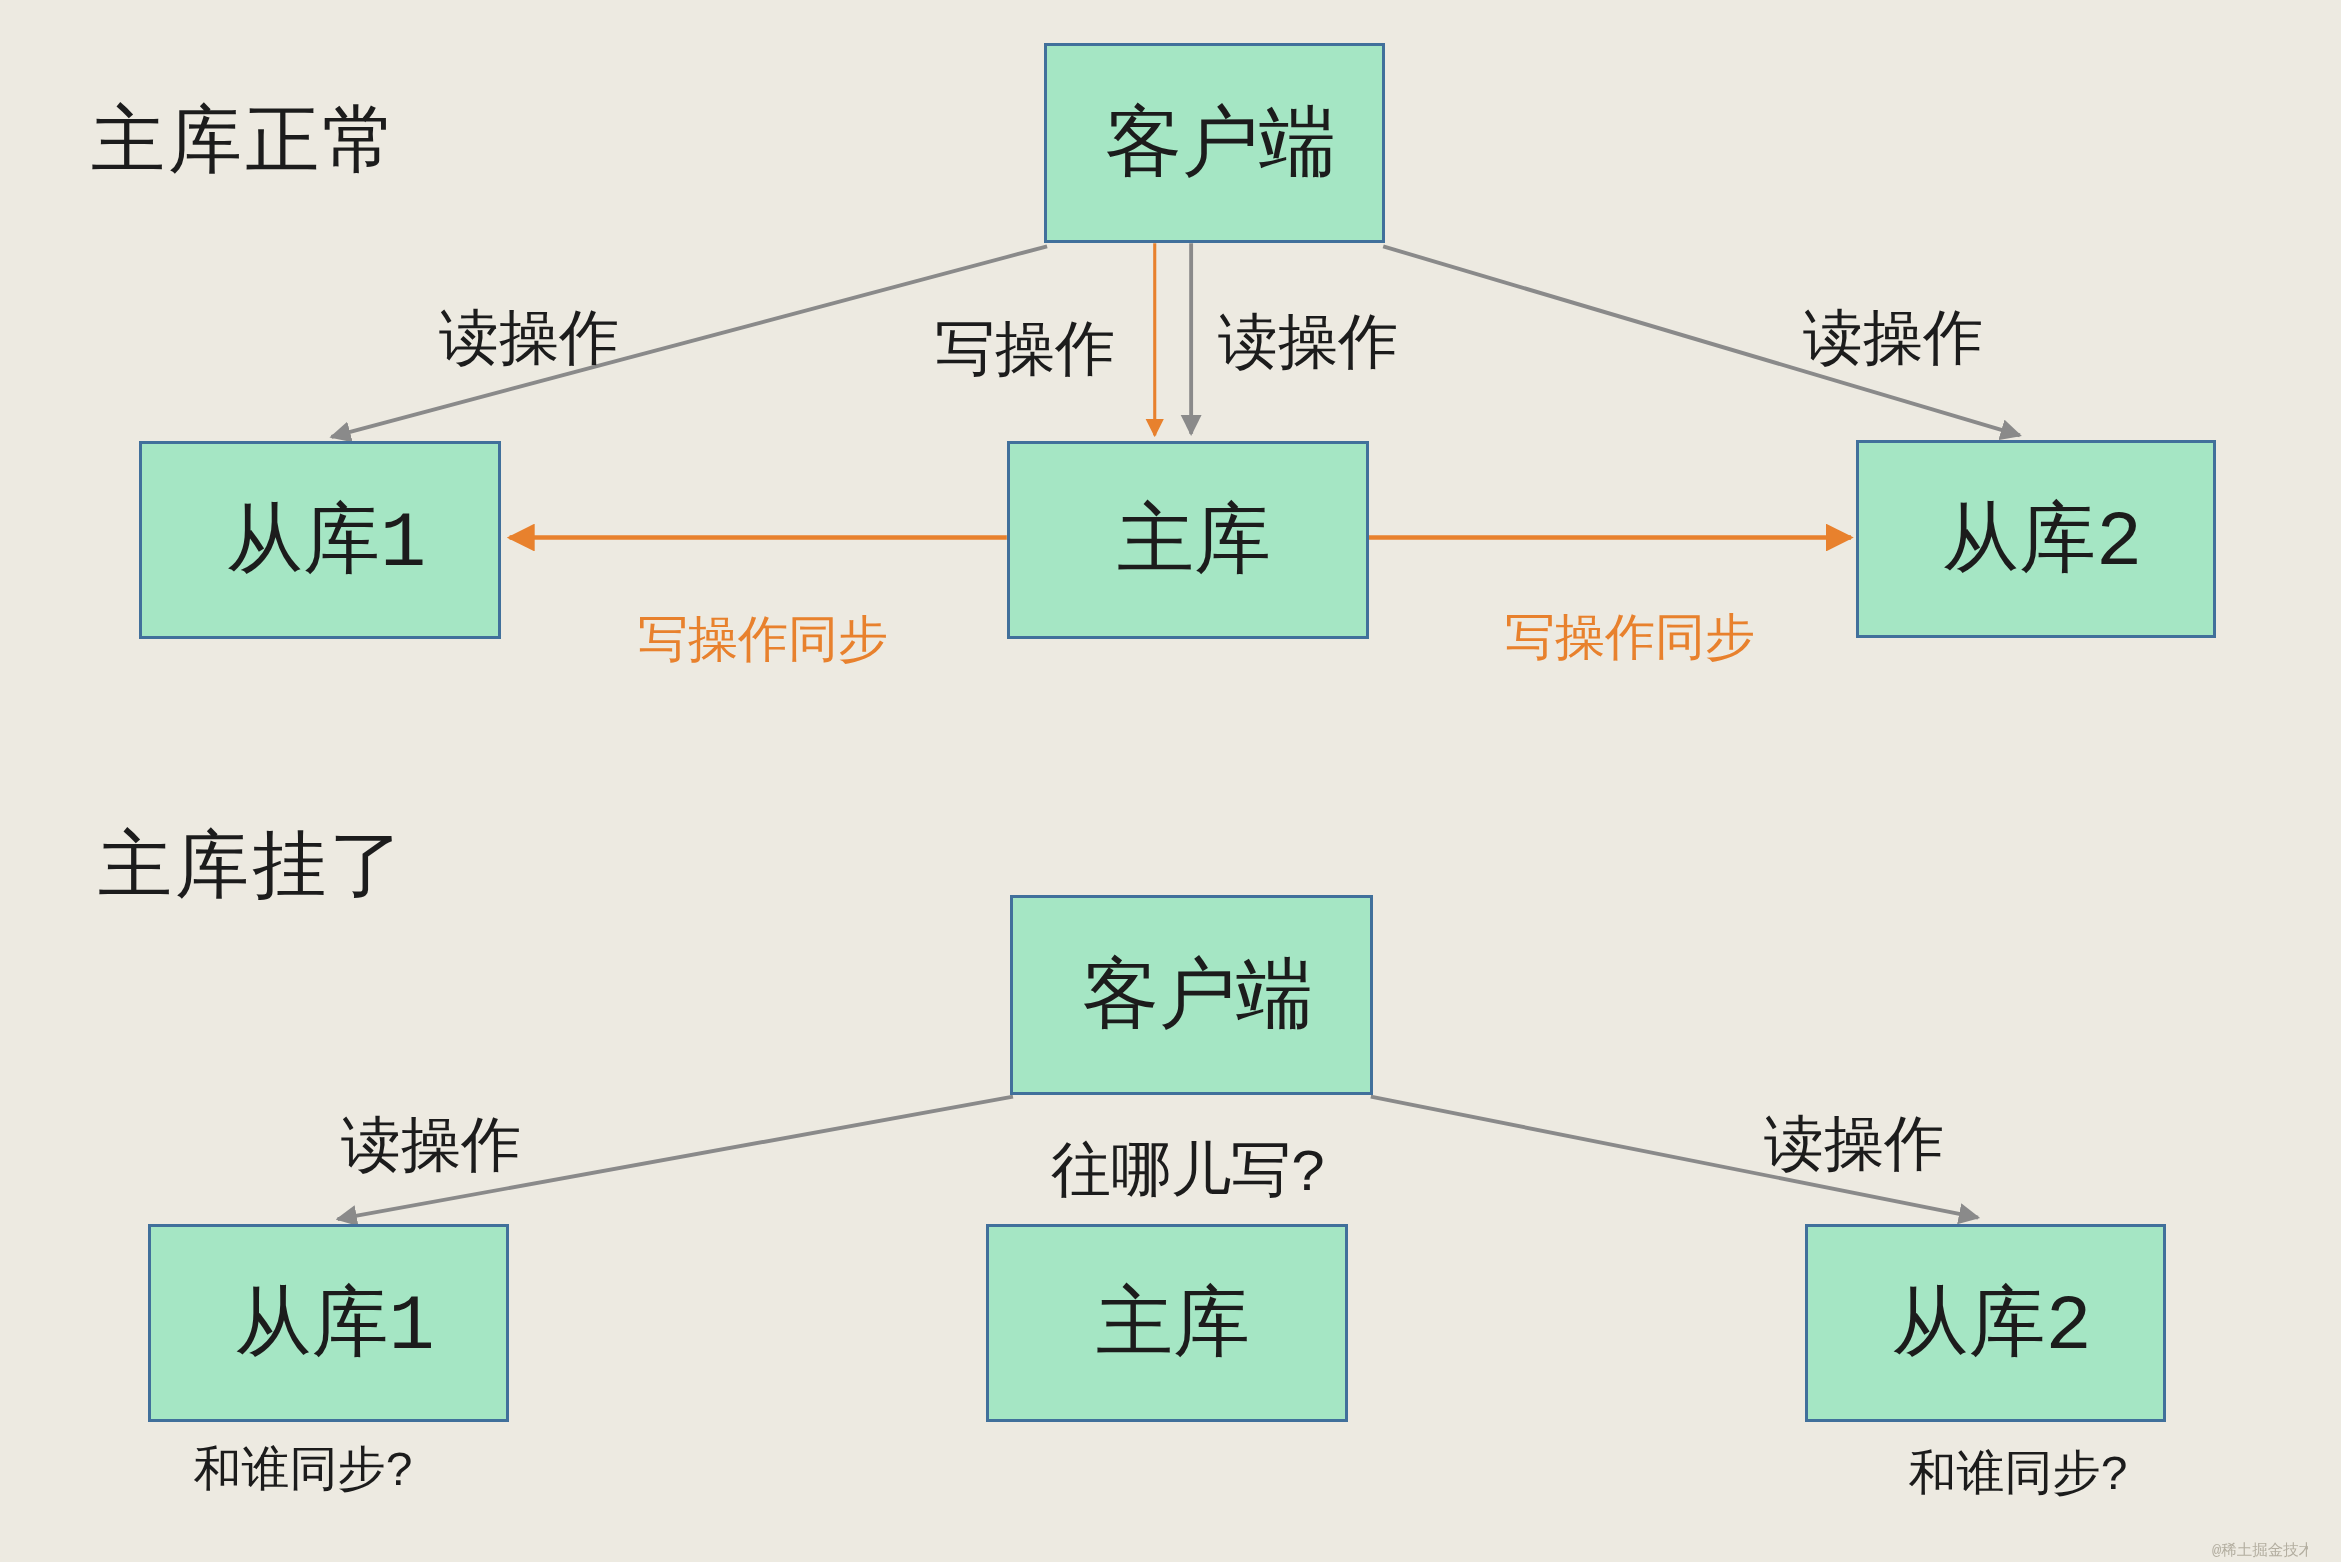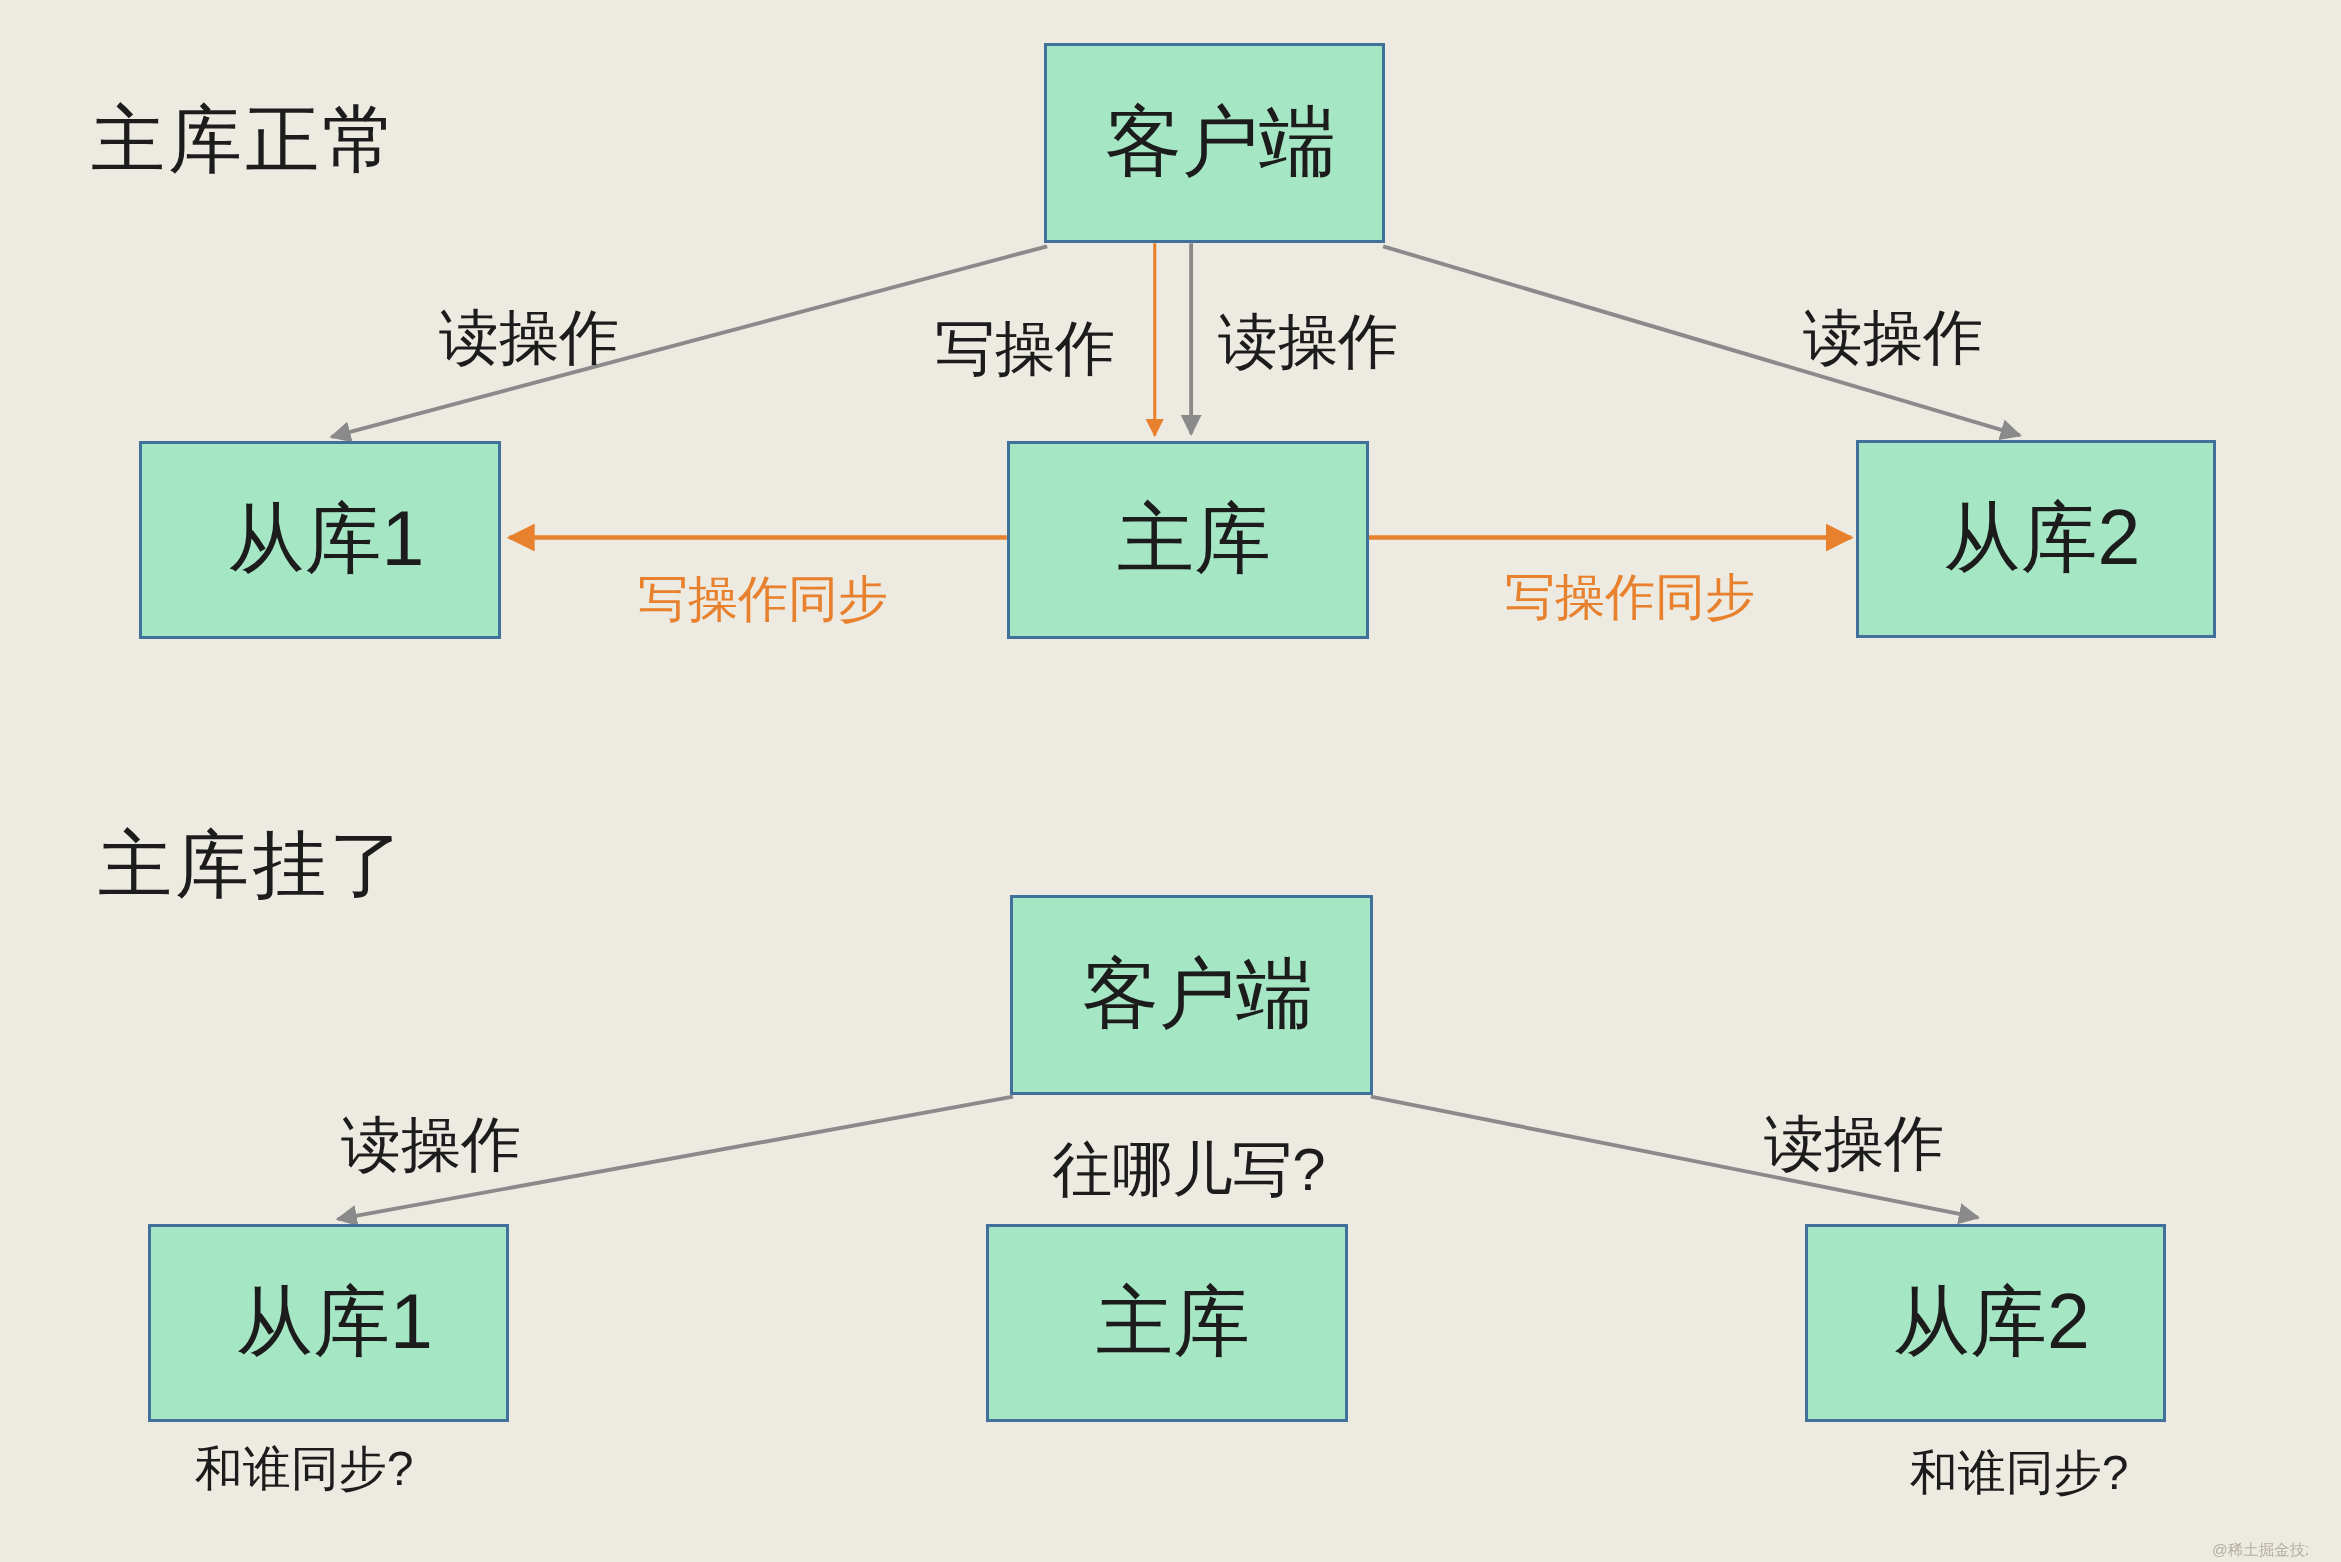--- a/index.html
+++ b/index.html
@@ -1,20 +1,20 @@
 <!DOCTYPE html>
 <html style="font-size:12.4px"><head>
 <meta charset="utf-8">
 <style>
   html,body{margin:0;padding:0;background:#EDEAE1;}
   #canvas{
     position:relative;
     width:2308px;height:1563px;
     background:#EDEAE1;
-    font-family:Liberation Sans, sans-serif;
+    font-family:Liberation Mono, monospace;
     color:#1C1C1C;
     overflow:hidden;
     border-radius:7px;
   }
   .section-title{
     position:absolute;
     font-size:74px;
     font-weight:500;
     letter-spacing:3.1px;
     color:#1C1C1C;
@@ -38,20 +38,21 @@
     position:absolute;
     transform:translate(-50%,-50%);
     font-size:60px;
     font-weight:500;
     color:#1C1C1C;
     white-space:nowrap;
   }
   .edge-label.orange{
     color:#E8812D;
     font-size:50px;
+    margin-top:40px;
   }
   .question-label{
     position:absolute;
     transform:translate(-50%,-50%);
     font-size:48px;
     font-weight:500;
     color:#1C1C1C;
     white-space:nowrap;
   }
   #arrow-layer{

